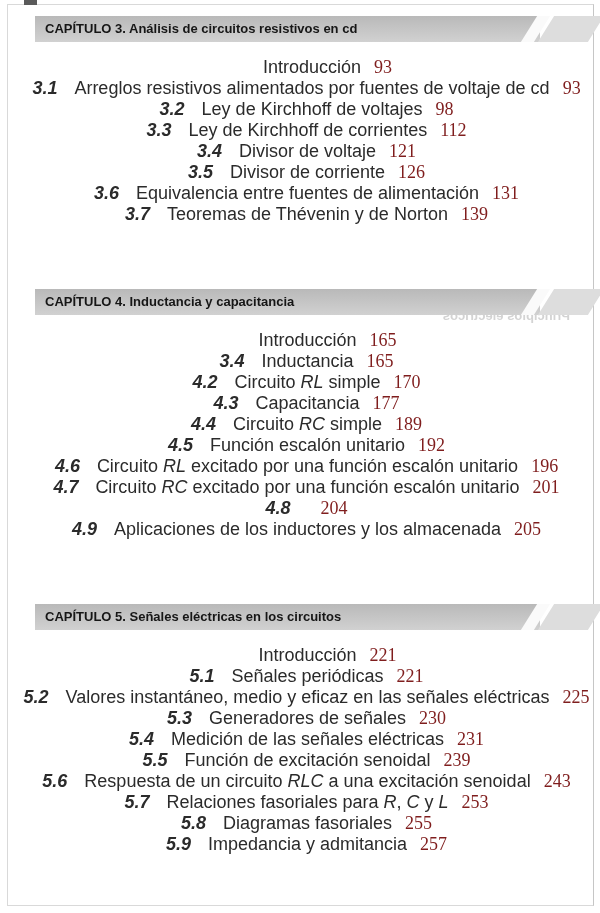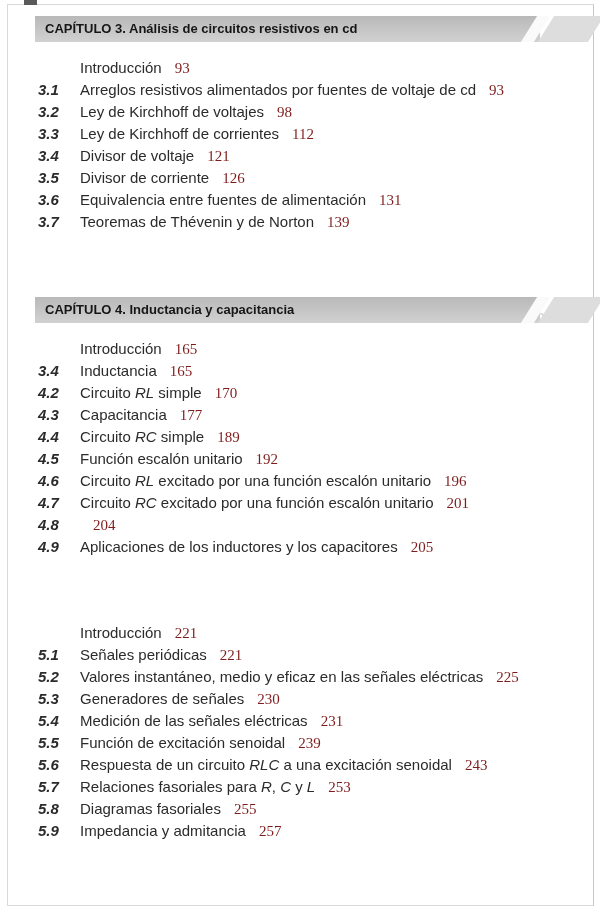--- a/index.html
+++ b/index.html
@@ -75,23 +75,24 @@
     background: #dddddd;
     transform: skewX(-32deg);
   }
 
   .entry-list {
     margin-top: 15px;
   }
   .row {
     display: flex;
     align-items: baseline;
-    font-size: 15px;
+    font-size: 18px;
     line-height: 21px;
     color: #2b2b2b;
+    justify-content: center;
   }
   .num {
     flex: 0 0 42px;
     padding-left: 3px;
     font-weight: bold;
     color: #2b2b2b;
     font-style: italic;
   }
   .txt { white-space: nowrap; }
   .txt .it { font-style: italic; }
@@ -236,27 +237,32 @@
     <span class="pg">201</span>
   </div>
 
   <div class="row">
     <span class="num">4.8</span>
     <span class="pg">204</span>
   </div>
 
   <div class="row">
     <span class="num">4.9</span>
-    <span class="txt"><span>Aplicaciones de los inductores y los capacitores</span></span>
+    <span class="txt"><span>Aplicaciones de los inductores y los almacenada</span></span>
     <span class="pg">205</span>
   </div>
 </div>
   </section>
 
   <section class="section">
+    <div class="chapter-bar">
+      <span class="chapter-title">CAPÍTULO 5. Señales eléctricas en los circuitos</span>
+      <div class="bar-slash"></div>
+      <div class="bar-tail"></div>
+    </div>
     <div class="entry-list">
   <div class="row">
     <span class="num"></span>
     <span class="txt"><span>Introducción</span></span>
     <span class="pg">221</span>
   </div>
 
   <div class="row">
     <span class="num">5.1</span>
     <span class="txt"><span>Señales periódicas</span></span>

